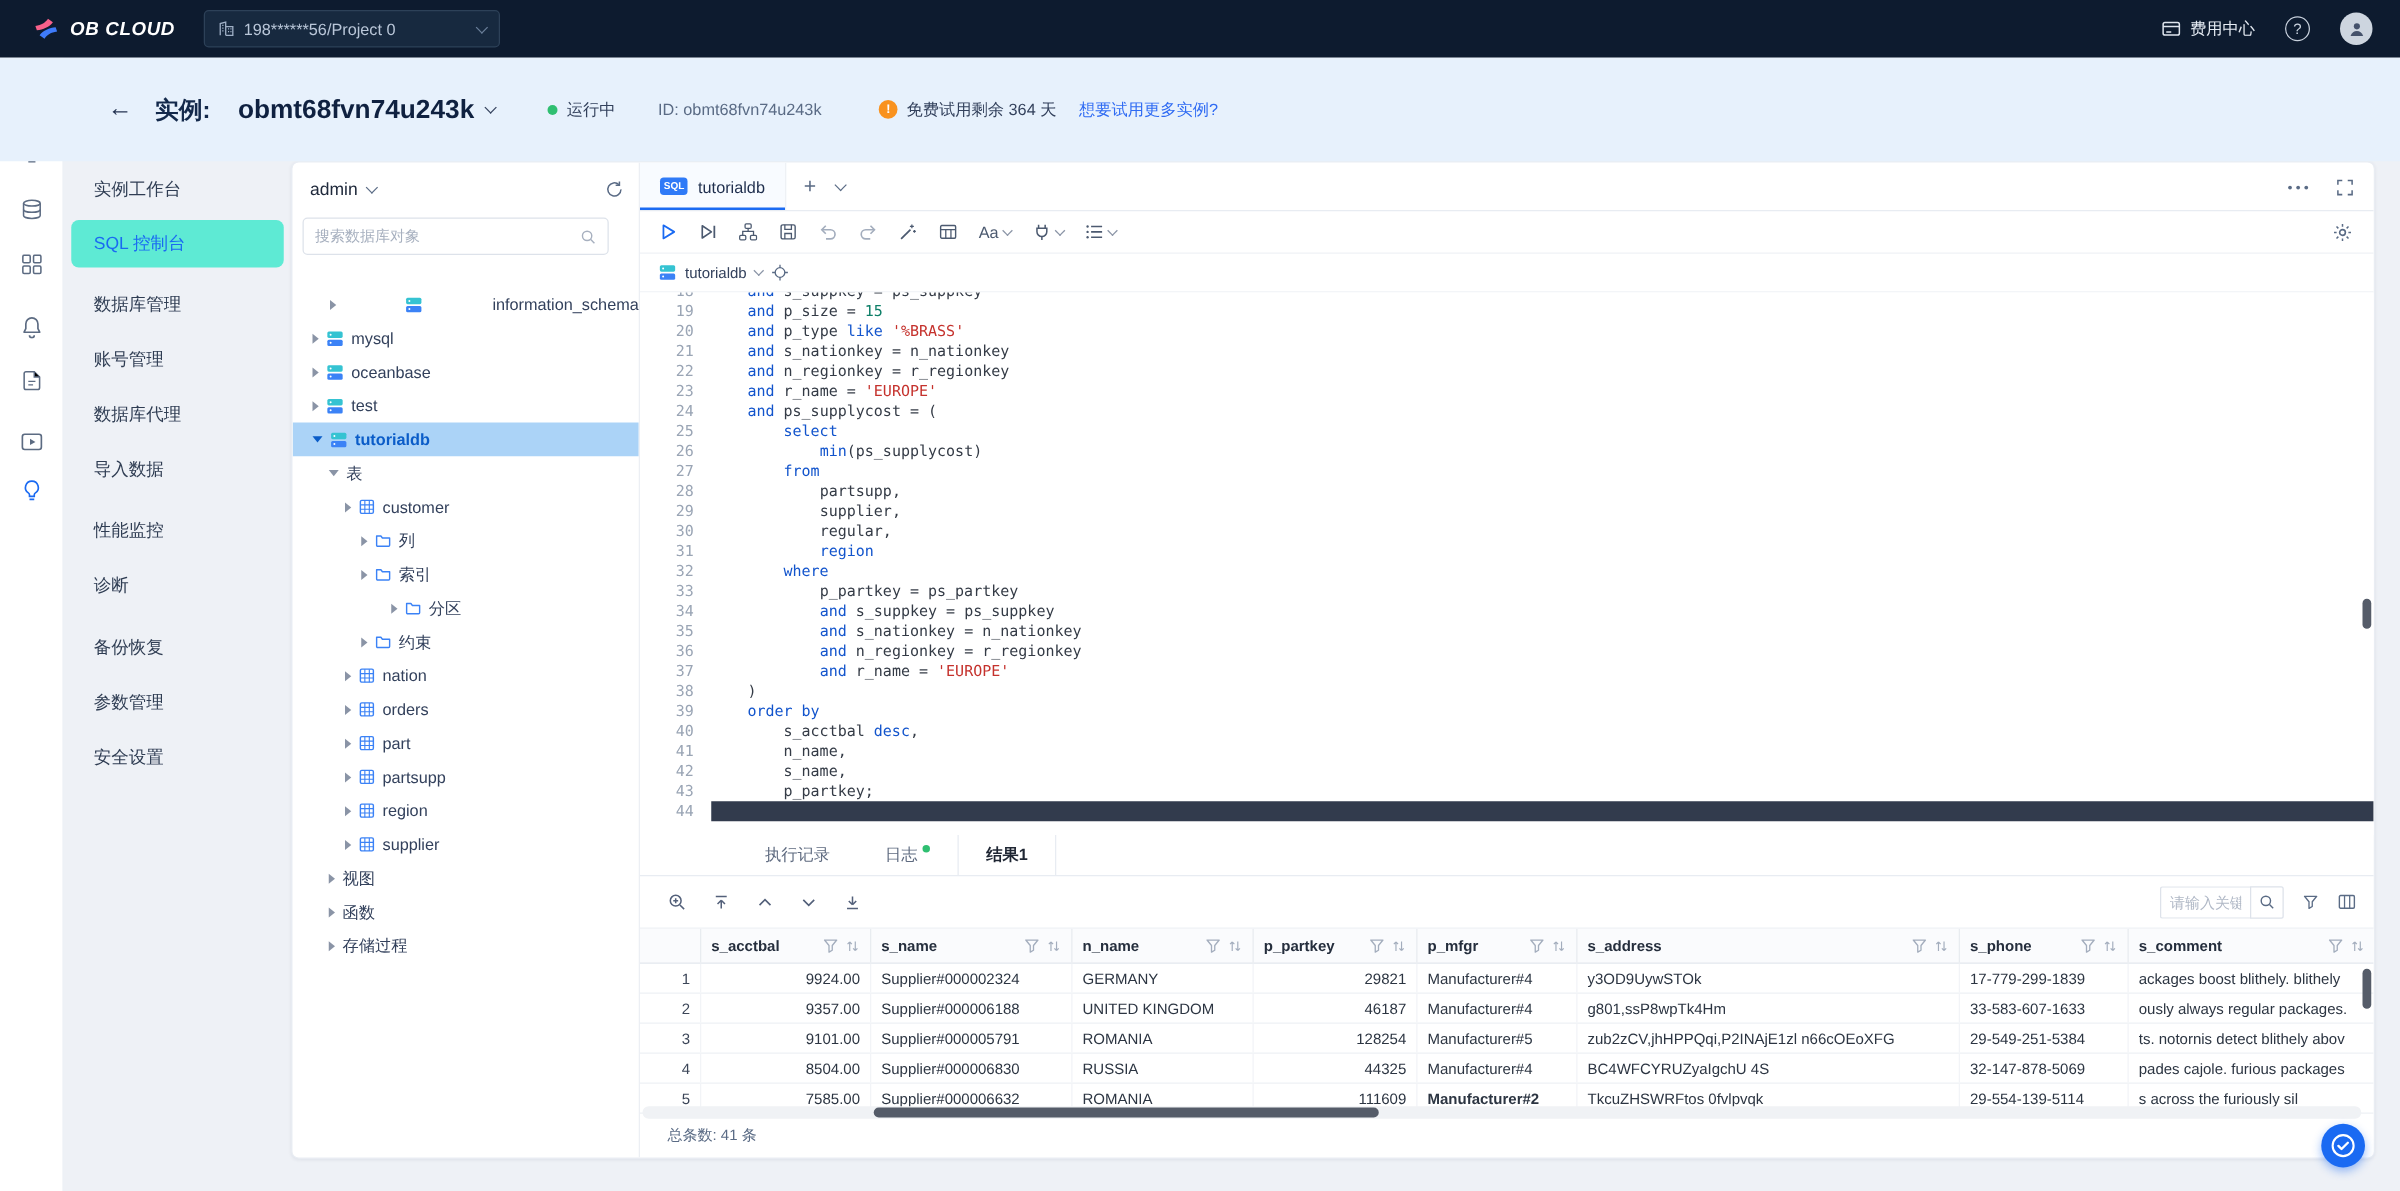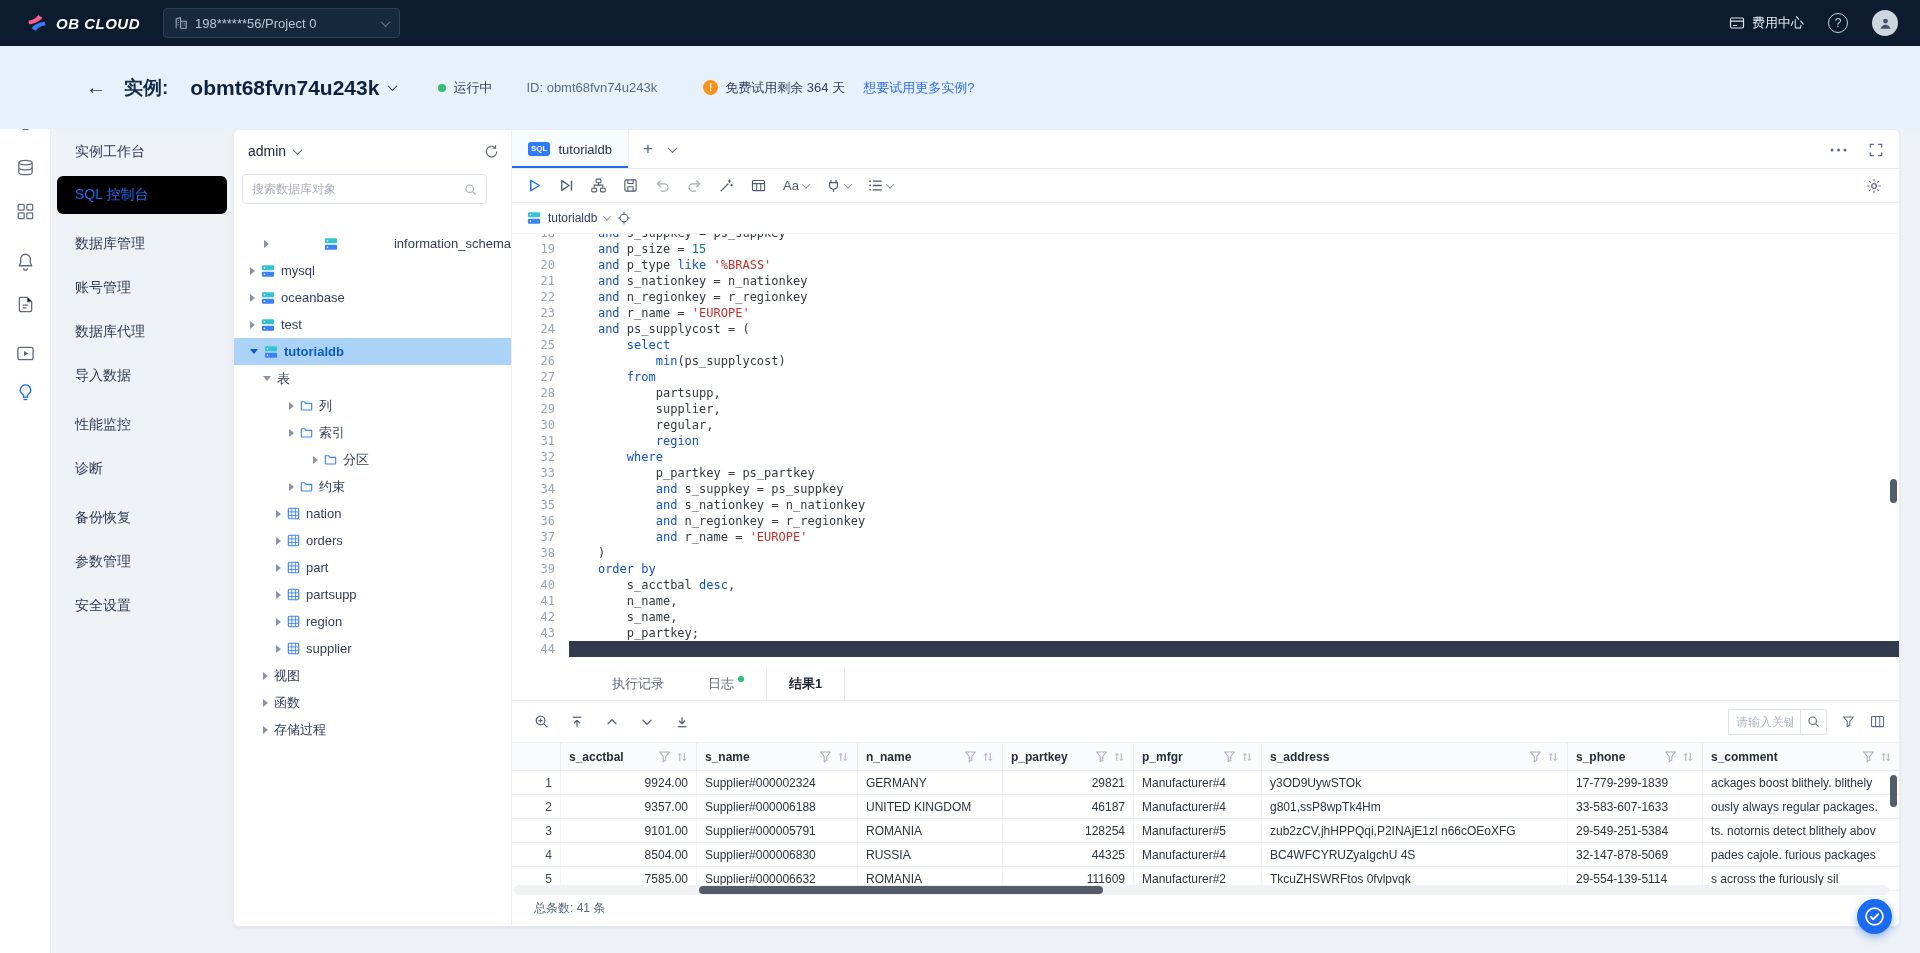--- a/index.html
+++ b/index.html
@@ -37,21 +37,21 @@
 
   
   .iconstrip{position:absolute;left:0;top:46px;width:51px;bottom:0;background:#fff;border-right:1px solid #e9edf3;z-index:10}
   .strip-ic{position:absolute;left:8px;width:34px;height:34px;border-radius:8px;display:flex;align-items:center;justify-content:center;color:#5c6b82;cursor:pointer}
   .strip-ic.active{background:#dcebfb}
   .strip-ic.colored{color:var(--c-accent)}
 
   
   .leftnav{position:absolute;left:51px;top:129px;width:182px;bottom:0}
   .nav-item{position:absolute;left:6px;right:6px;height:38px;display:flex;align-items:center;padding-left:18px;font-size:14px;color:#2f3d53;border-radius:6px;cursor:pointer}
-  .nav-item.sel{background:#000000;color:var(--c-accent)}
+  .nav-item.sel{background:#5eead4;color:var(--c-accent)}
 
   
   .card{position:absolute;left:233px;top:129px;width:1667px;height:798px;background:#fff;border-radius:6px;border:1px solid #e9edf3;box-shadow:0 1px 3px rgba(15,35,70,.07);overflow:hidden}
 
   
   .treepanel{position:absolute;left:0;top:0;width:278px;height:100%;border-right:1px solid #eceff4}
   .tree-head{position:absolute;left:14px;right:12px;top:0;height:42px;display:flex;align-items:center;gap:8px}
   .conn-name{font-size:14px;color:#202a3c;cursor:pointer}
   .tree-head .chev{color:#5a6b85;cursor:pointer}
   .refresh-btn{margin-left:auto;color:#5a6b85;cursor:pointer}
@@ -339,20 +339,30 @@
               <rect x="1" y="8.8" width="14" height="5.8" rx="1.4" fill="#3b82f6"></rect>
               <circle cx="4" cy="4.3" r=".9" fill="#fff"></circle>
               <circle cx="4" cy="11.7" r=".9" fill="#fff"></circle>
             </svg>
           </span>
           <span>tutorialdb</span>
         </div>
         <div class="tnode" style="padding-left: 29px;">
           <span class="car car-d"></span>
           <span>表</span>
+        </div>
+        <div class="tnode" style="padding-left: 42px;">
+          <span class="car car-r"></span>
+          <span class="ic">
+            <svg width="13" height="13" viewBox="0 0 16 16">
+              <rect x="1.6" y="1.6" width="12.8" height="12.8" rx="1.4" fill="none" stroke="#3b82f6" stroke-width="1.4"></rect>
+              <path d="M1.6 6h12.8M1.6 10.4h12.8M6 1.6v12.8M10.4 1.6v12.8" stroke="#3b82f6" stroke-width="1.1"></path>
+            </svg>
+          </span>
+          <span>customer</span>
         </div>
         <div class="tnode" style="padding-left: 55px;">
           <span class="car car-r"></span>
           <span class="ic">
             <svg width="13" height="13" viewBox="0 0 16 16">
               <path d="M1.6 3.4h4.2l1.5 2h7.1v7.2a1 1 0 0 1-1 1H2.6a1 1 0 0 1-1-1z" fill="none" stroke="#3b82f6" stroke-width="1.4" stroke-linejoin="round"></path>
             </svg>
           </span>
           <span>列</span>
         </div>
@@ -884,21 +894,21 @@
               <div class="td" style="flex: 0 0 306px;">BC4WFCYRUZyaIgchU 4S</div>
               <div class="td" style="flex: 0 0 135px;">32-147-878-5069</div>
               <div class="td" style="flex: 0 0 198px;">pades cajole. furious packages</div>
             </div>
             <div class="trow">
               <div class="td alr numcell" style="flex: 0 0 49px;">5</div>
               <div class="td alr" style="flex: 0 0 136px;">7585.00</div>
               <div class="td" style="flex: 0 0 161px;">Supplier#000006632</div>
               <div class="td" style="flex: 0 0 145px;">ROMANIA</div>
               <div class="td alr" style="flex: 0 0 131px;">111609</div>
-              <div class="td" style="flex: 0 0 128px;">Manufacturer#2</div>
+              <div class="td" style="flex: 0 0 128px; font-weight: bold;">Manufacturer#2</div>
               <div class="td" style="flex: 0 0 306px;">TkcuZHSWRFtos 0fvlpvqk</div>
               <div class="td" style="flex: 0 0 135px;">29-554-139-5114</div>
               <div class="td" style="flex: 0 0 198px;">s across the furiously sil</div>
             </div>
           </div>
       </div>
 
       <div class="hscroll">
         <div class="hthumb"></div>
       </div>

